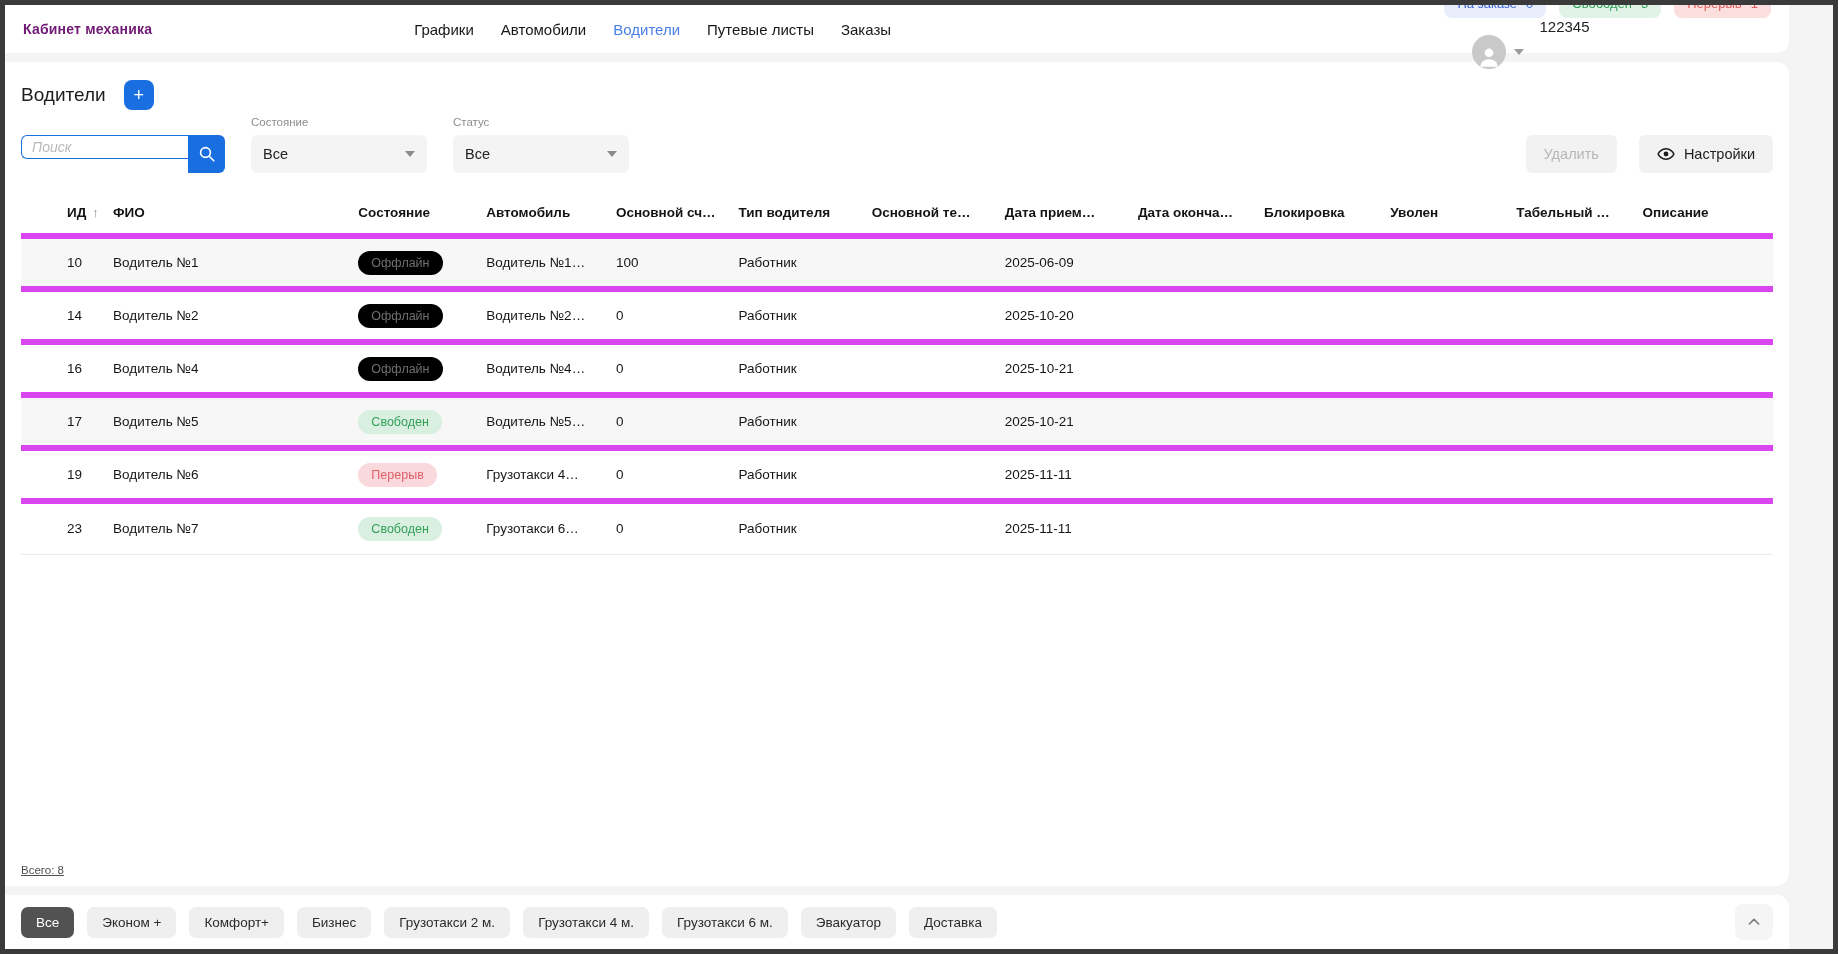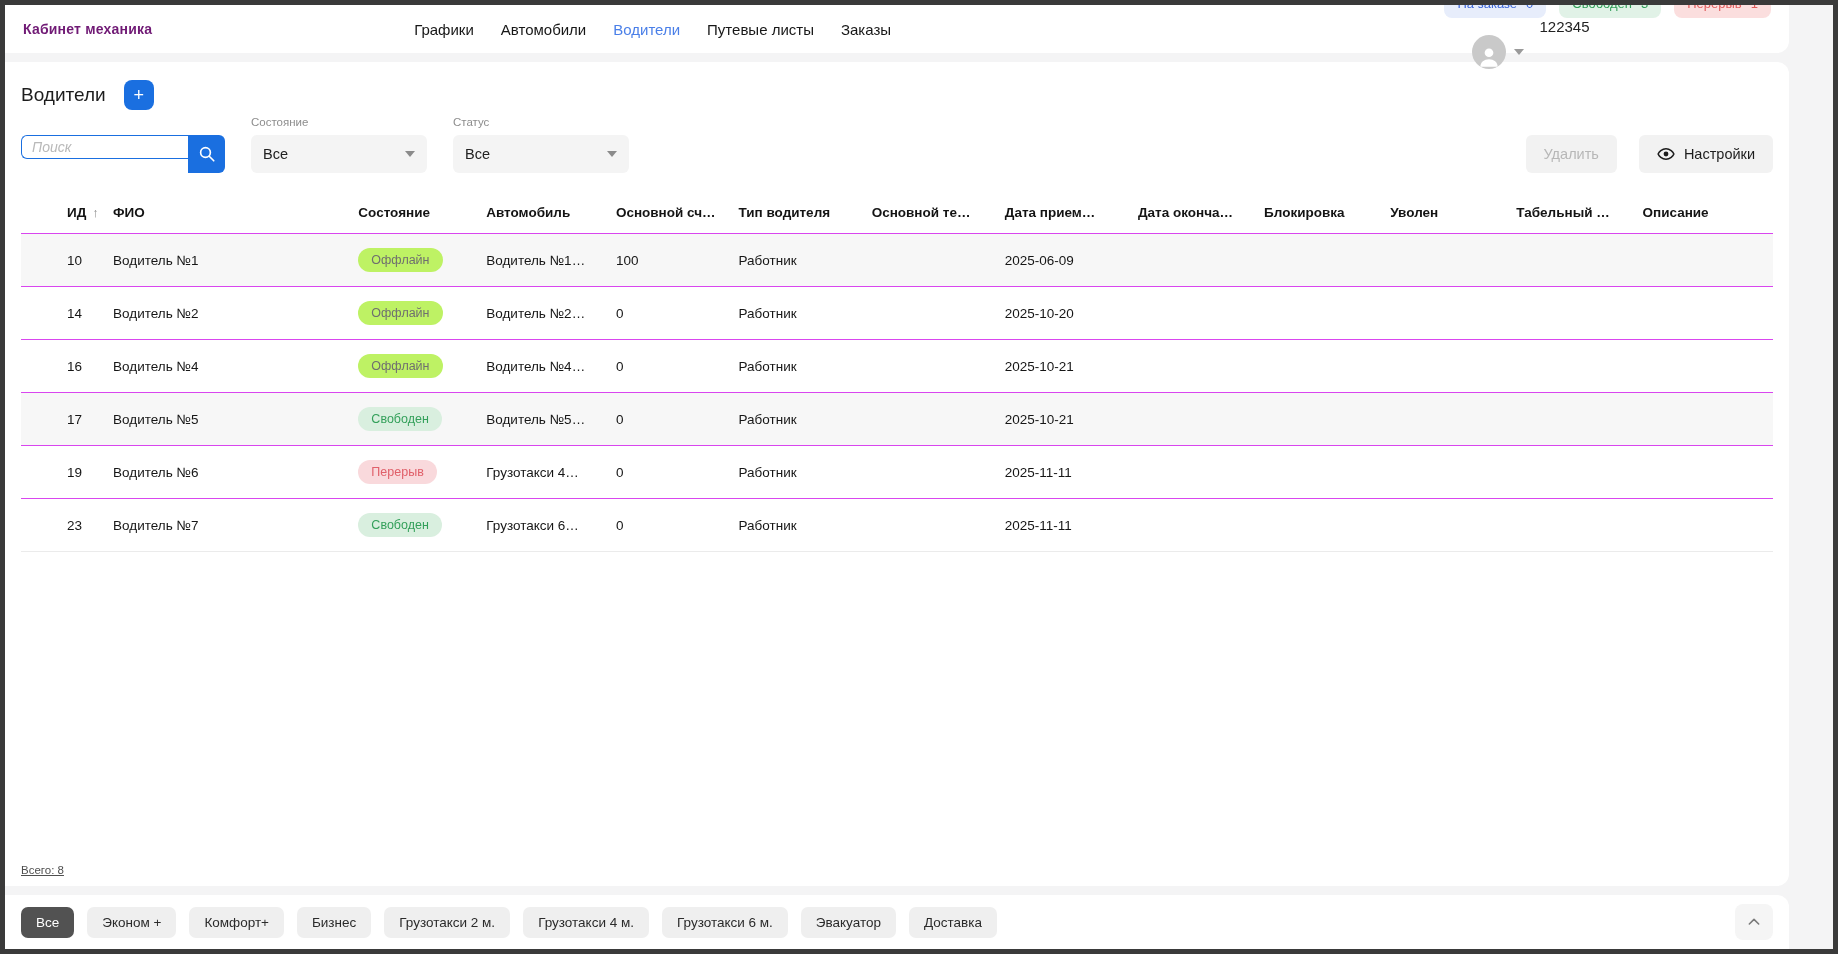--- a/index.html
+++ b/index.html
@@ -78,26 +78,26 @@
   .drivers-table { width:100%; border-collapse:collapse; margin-top:20px; table-layout:fixed; }
   .drivers-table th {
     text-align:left; font-size:13.5px; font-weight:700; color:#141414;
     padding:12px 8px 13px 8px; white-space:nowrap; overflow:hidden;
   }
   .drivers-table th:first-child, .drivers-table td:first-child { padding-left:46px; }
   .drivers-table td {
     font-size:13.5px; color:#161616; padding:0 8px; height:53px;
     white-space:nowrap; overflow:hidden;
   }
-  .drivers-table tbody tr { border-top:1px solid #d946ef; }
+  .drivers-table tbody tr { border-top:6px solid #d946ef; }
   .drivers-table tbody tr:last-child { border-bottom:1px solid #ebebeb; }
   .drivers-table tbody tr.odd { background:#f7f7f7; }
   .sort-arrow { color:#8a8a8a; font-weight:400; margin-left:6px; font-size:13px; }
   .pill { display:inline-block; padding:5px 13px; border-radius:13px; font-size:12.5px; }
-  .pill.offline { background:#bef264; color:#6f6f6f; }
+  .pill.offline { background:#000000; color:#6f6f6f; }
   .pill.free    { background:#d9efdf; color:#33a05a; }
   .pill.break   { background:#f9d9dc; color:#e0606a; }
   .total-label { margin-top:auto; padding-bottom:10px; font-size:11.5px; color:#4f4f4f;text-decoration:underline; }
   
   .footer-bar {
     background:#fff; margin-top:9px; margin-right:44px; height:54px;
     border-top-right-radius:12px; display:flex; align-items:center; padding:0 16px;
   }
   .chips { display:flex; gap:13px; }
   .chip {

